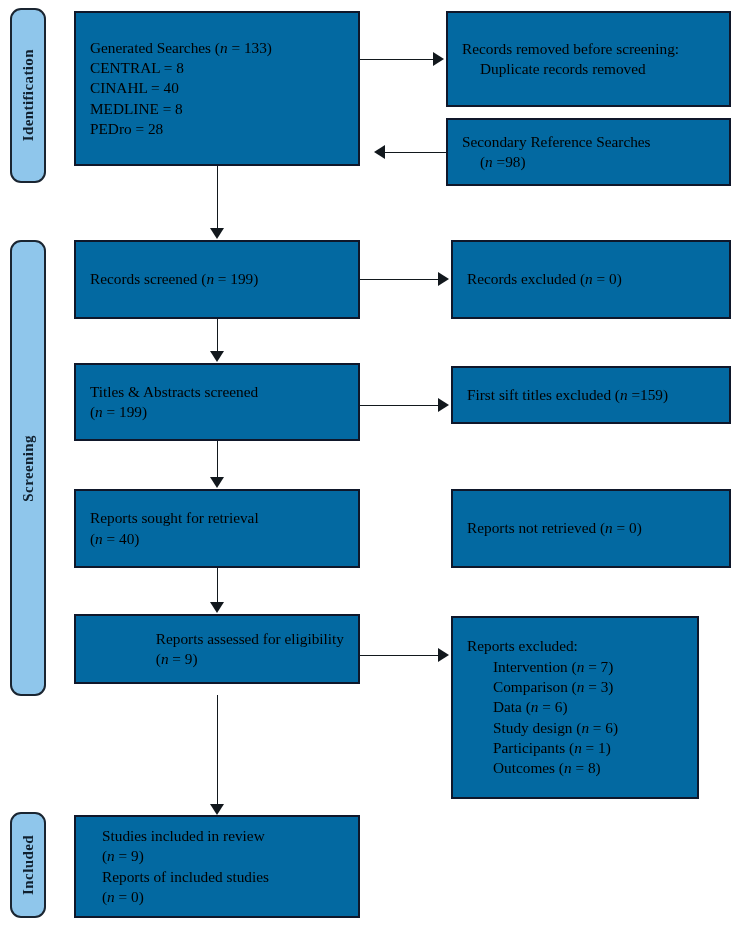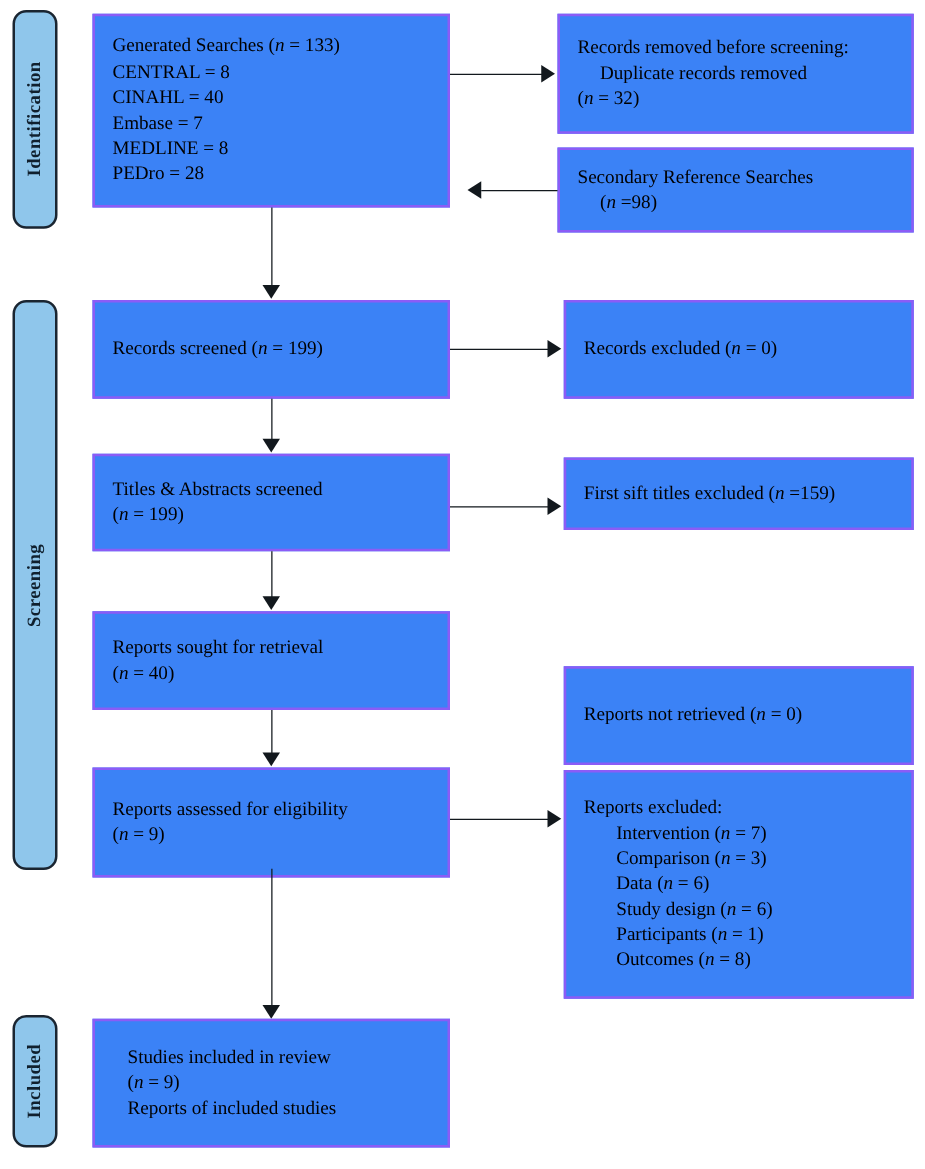--- a/index.html
+++ b/index.html
@@ -35,22 +35,22 @@
     font-weight: bold;
     font-size: 15px;
     letter-spacing: 0.4px;
     color: #10202e;
     white-space: nowrap;
     text-align: center;
   }
   
   .flow-box {
     position: absolute;
-    background: #3b82f6;
-    border: 2px solid #8b5cf6;
+    background: #0369a1;
+    border: 2px solid #0f172a;
     box-sizing: border-box;
     display: flex;
     flex-direction: column;
     justify-content: center;
   }
   .flow-box .box-text {
     padding: 0 14px;
     font-size: 15.3px;
     line-height: 1.33;
     color: #000000;
@@ -120,37 +120,33 @@
     <span class="stage-label">Included</span>
   </div>
 
   <div class="flow-box" style="left:74px; top:11px; width:286px; height:155px;">
     <div class="box-text">
       <div class="line">
         Generated Searches (<em class="n">n</em> = 133)
       </div>
       <div class="line">CENTRAL = 8</div>
       <div class="line">CINAHL = 40</div>
-      <div class="line">Embase = 7</div>
       <div class="line">MEDLINE = 8</div>
       <div class="line">PEDro = 28</div>
     </div>
   </div>
 
   <div class="flow-box" style="left:446px; top:11px; width:285px; height:96px;">
     <div class="box-text">
       <div class="line">
         Records removed before screening:
       </div>
       <div class="line indent-sm">
         Duplicate records removed
       </div>
-      <div class="line">
-        (<em class="n">n</em> = 32)
-      </div>
     </div>
   </div>
 
   <div class="flow-box" style="left:446px; top:118px; width:285px; height:68px;">
     <div class="box-text">
       <div class="line">
         Secondary Reference Searches
       </div>
       <div class="line indent-sm">
         (<em class="n">n</em> =98)
@@ -218,43 +214,43 @@
     <div class="box-text">
       <div class="line">
         Reports sought for retrieval
       </div>
       <div class="line">
         (<em class="n">n</em> = 40)
       </div>
     </div>
   </div>
 
-  <div class="flow-box" style="left:451px; top:489px; width:280px; height:79px;margin-top:44px;">
+  <div class="flow-box" style="left:451px; top:489px; width:280px; height:79px;">
     <div class="box-text">
       <div class="line">
         Reports not retrieved (<em class="n">n</em> = 0)
       </div>
     </div>
   </div>
 
   <div class="conn-v" style="left:217px; top:568px; height:35px;"></div>
   <div class="arrow-down" style="left:210px; top:602px;"></div>
 
-  <div class="flow-box" style="left:74px; top:614px; width:286px; height:88px;">
+  <div class="flow-box" style="left:74px; top:614px; width:286px; height:70px;align-items:flex-end;">
     <div class="box-text">
       <div class="line">
         Reports assessed for eligibility
       </div>
       <div class="line">
         (<em class="n">n</em> = 9)
       </div>
     </div>
   </div>
 
-  <div class="flow-box" style="left:451px; top:616px; width:280px; height:183px;">
+  <div class="flow-box" style="left:451px; top:616px; width:248px; height:183px;">
     <div class="box-text">
       <div class="line">
         Reports excluded:
       </div>
       <div class="line indent">
         Intervention (<em class="n">n</em> = 7)
       </div>
       <div class="line indent">
         Comparison (<em class="n">n</em> = 3)
       </div>
@@ -283,16 +279,19 @@
     <div class="box-text">
       <div class="line">
         Studies included in review
       </div>
       <div class="line">
         (<em class="n">n</em> = 9)
       </div>
       <div class="line">
         Reports of included studies
       </div>
+      <div class="line">
+        (<em class="n">n</em> = 0)
+      </div>
     </div>
   </div>
 
 </div>
 
 </body></html>

